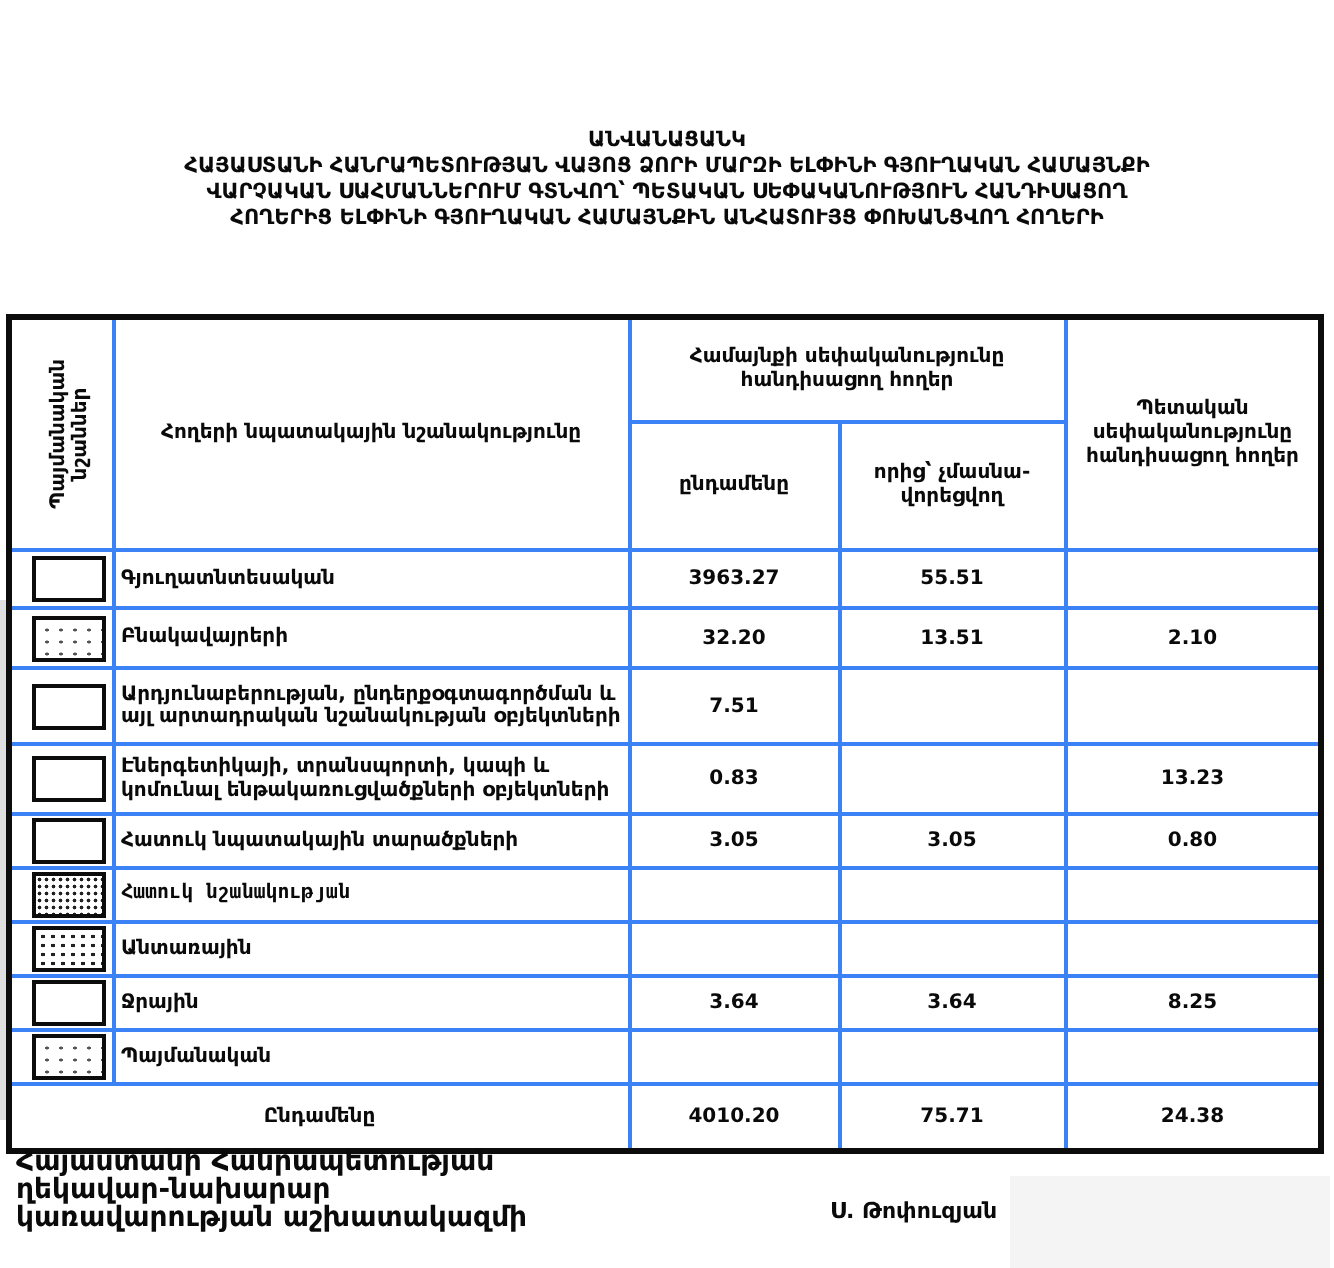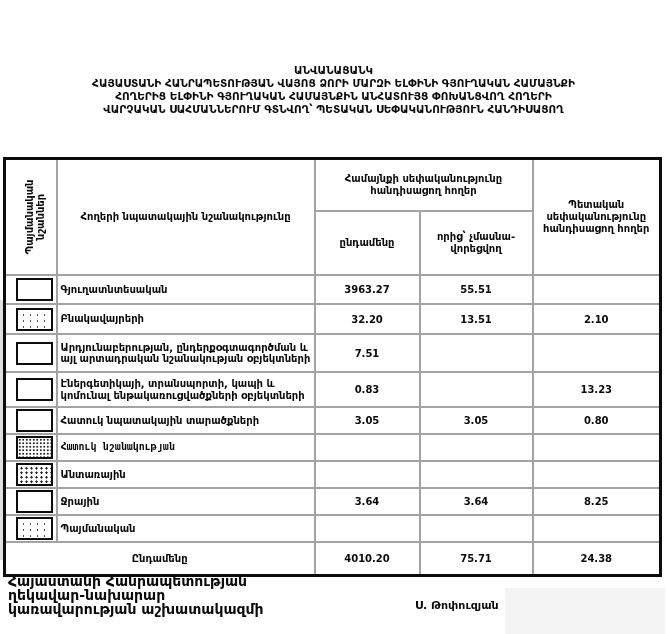--- a/index.html
+++ b/index.html
@@ -18,21 +18,21 @@
     position:absolute;top:64px;left:10px;width:647px;
     text-align:center;font-size:10.5px;font-weight:bold;line-height:13px;
   }
   
   table.landtable{
     position:absolute;top:157px;left:3px;width:659px;
     border-collapse:collapse;table-layout:fixed;
     border:3px solid #0c0c0c;
   }
   table.landtable td{
-    border:2px solid #a3a3a3;
+    border:2px solid #3b82f6;
     font-size:10px;font-weight:bold;vertical-align:middle;
     padding:1px 3px;overflow:hidden;
   }
   .c-sym{width:52px;} .c-lab{width:258px;} .c-n1{width:105px;} .c-n2{width:113px;} .c-n3{width:128px;}
   tr.hrow1{height:50px;} tr.hrow2{height:62px;}
   tbody tr:nth-child(1){height:29px;}
   tbody tr:nth-child(2){height:30px;}
   tbody tr:nth-child(3){height:38px;}
   tbody tr:nth-child(4){height:35px;}
   tbody tr:nth-child(5){height:27px;}
@@ -88,22 +88,22 @@
 
 <div class="page">
 
   <div class="sig-shade"></div>
   <div class="scan-smudge"></div>
 
 
   <div class="title">
     <div>ԱՆՎԱՆԱՑԱՆԿ</div>
     <div>ՀԱՅԱՍՏԱՆԻ ՀԱՆՐԱՊԵՏՈՒԹՅԱՆ ՎԱՅՈՑ ՁՈՐԻ ՄԱՐԶԻ ԵԼՓԻՆԻ ԳՅՈՒՂԱԿԱՆ ՀԱՄԱՅՆՔԻ</div>
+    <div>ՎԱՐՉԱԿԱՆ ՍԱՀՄԱՆՆԵՐՈՒՄ ԳՏՆՎՈՂ՝ ՊԵՏԱԿԱՆ ՍԵՓԱԿԱՆՈՒԹՅՈՒՆ ՀԱՆԴԻՍԱՑՈՂ</div>
     <div>ՀՈՂԵՐԻՑ ԵԼՓԻՆԻ ԳՅՈՒՂԱԿԱՆ ՀԱՄԱՅՆՔԻՆ ԱՆՀԱՏՈՒՅՑ ՓՈԽԱՆՑՎՈՂ ՀՈՂԵՐԻ</div>
-    <div>ՎԱՐՉԱԿԱՆ ՍԱՀՄԱՆՆԵՐՈՒՄ ԳՏՆՎՈՂ՝ ՊԵՏԱԿԱՆ ՍԵՓԱԿԱՆՈՒԹՅՈՒՆ ՀԱՆԴԻՍԱՑՈՂ</div>
   </div>
 
   <table class="landtable">
     <colgroup>
       <col class="c-sym">
         <col class="c-lab">
         <col class="c-n1">
         <col class="c-n2">
         <col class="c-n3">
     </colgroup>

